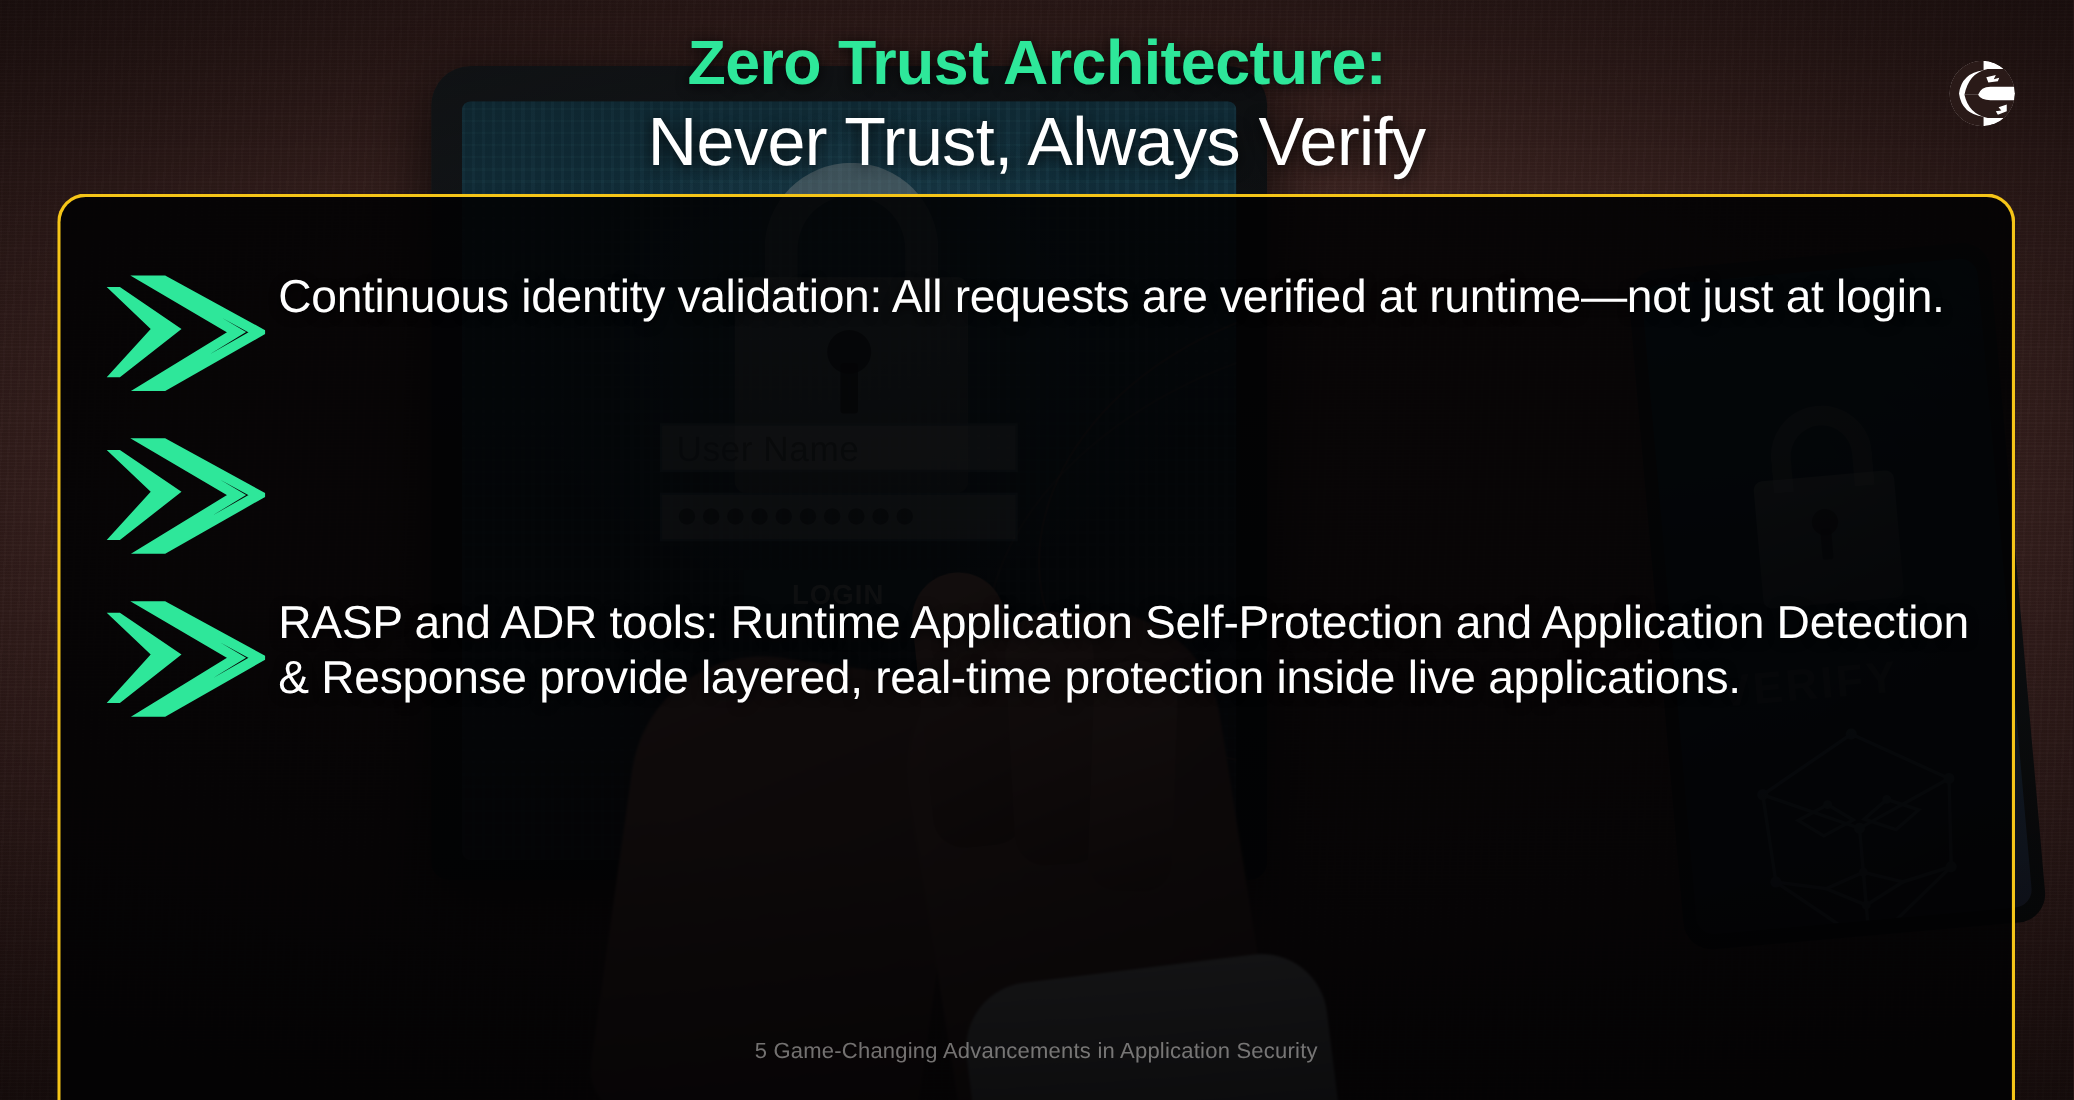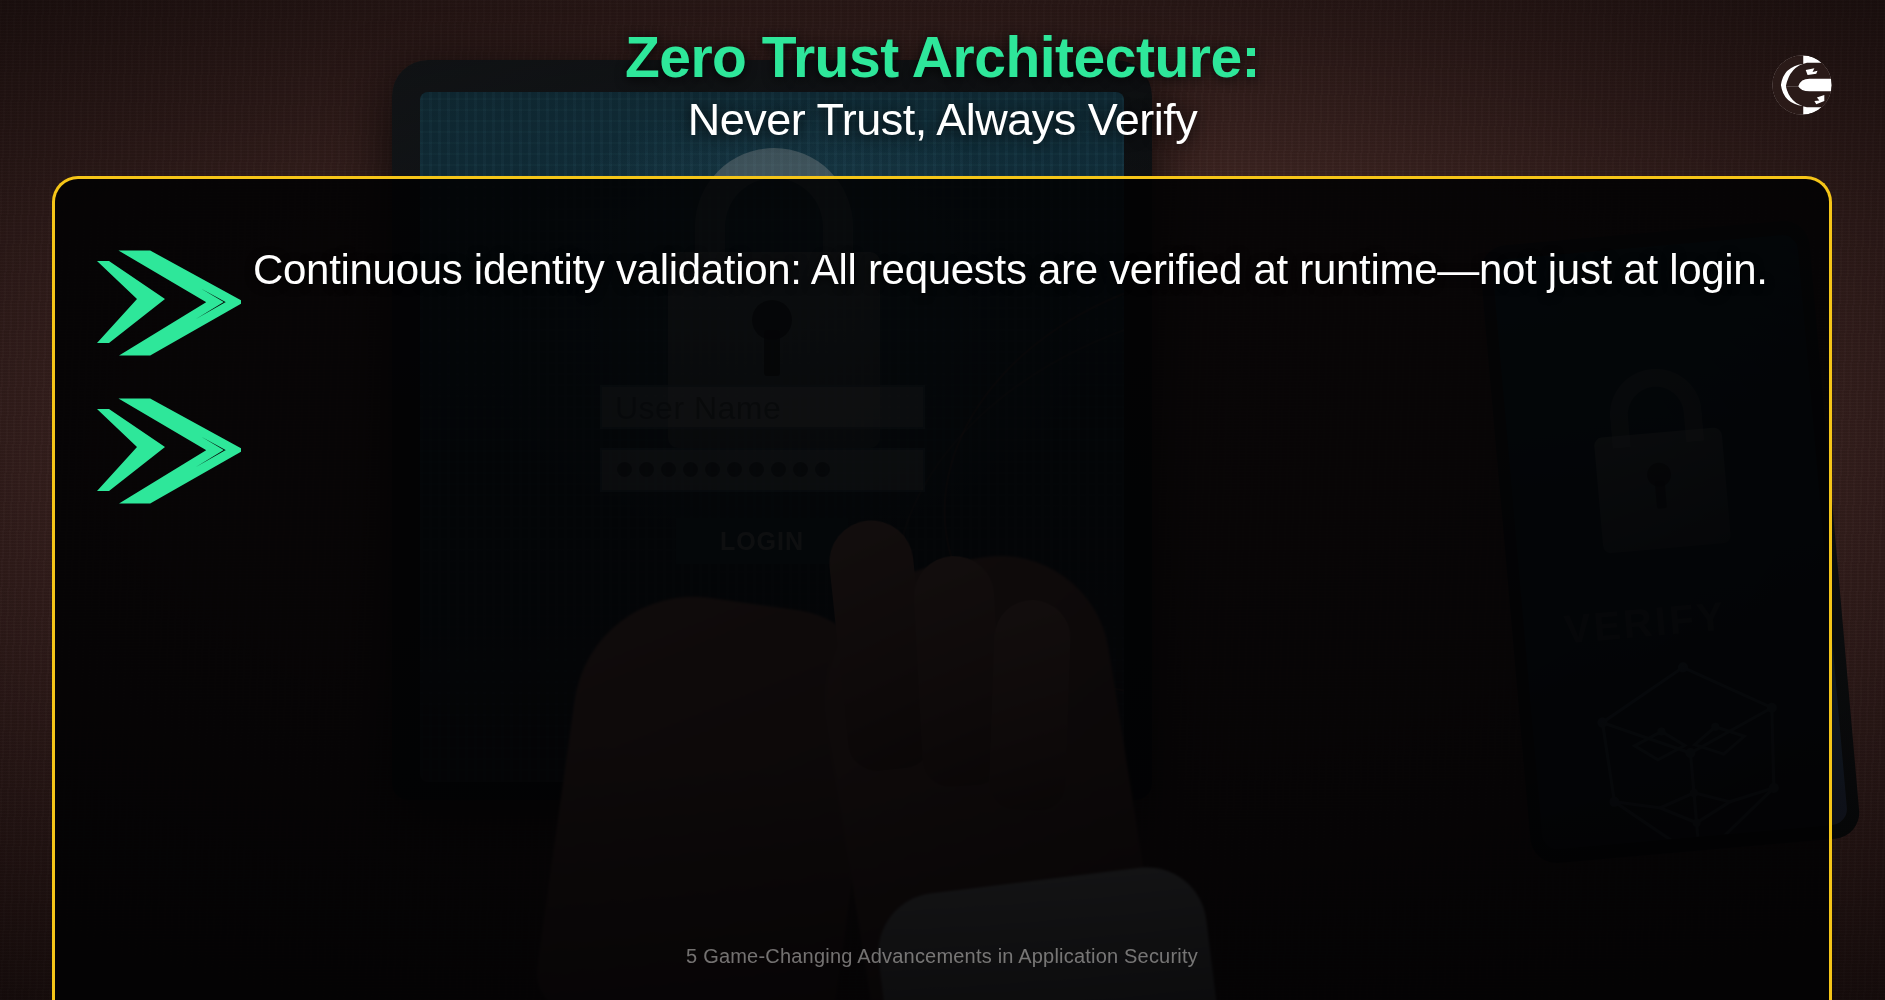--- a/index.html
+++ b/index.html
@@ -212,21 +212,21 @@
     text-align:center;
     font-size:57px; font-weight:bold;
     letter-spacing:-0.5px;
     color:#2ee79a;
     font-family:"Liberation Sans", sans-serif;
     text-shadow:0 2px 12px rgba(0,0,0,.8);
   }
   .title-sub {
     position:absolute; left:0; right:0; top:94px;
     text-align:center;
-    font-size:45px; font-weight:normal;
+    font-size:62px; font-weight:normal;
     letter-spacing:-0.5px;
     color:#ffffff;
     font-family:"Liberation Sans", sans-serif;
     text-shadow:0 2px 14px rgba(0,0,0,.85);
   }
 
   
   .logo {
     position:absolute; right:52px; top:54px;
     width:62px; height:62px;
@@ -398,20 +398,27 @@
           <div class="txt">Continuous identity validation: All requests are verified at runtime—not just at login.</div>
         </div>
 
         <div class="bullet">
           <svg class="arrow" viewBox="0 0 150 110">
             <path d="M6 14 L18 14 L74 52 L18 96 L6 96 L46 52 Z" fill="#2EE79A"></path>
             <path d="M44 8 L58 8 L144 55 L58 104 L44 104 L124 55 Z" fill="none" stroke="#2EE79A" stroke-width="9" stroke-linejoin="miter"></path>
           </svg>
         </div>
 
+        <div class="bullet">
+          <svg class="arrow" viewBox="0 0 150 110">
+            <path d="M6 14 L18 14 L74 52 L18 96 L6 96 L46 52 Z" fill="#2EE79A"></path>
+            <path d="M44 8 L58 8 L144 55 L58 104 L44 104 L124 55 Z" fill="none" stroke="#2EE79A" stroke-width="9" stroke-linejoin="miter"></path>
+          </svg>
+          <div class="txt">RASP and ADR tools: Runtime Application Self-Protection and Application Detection &amp; Response provide layered, real-time protection inside live applications.</div>
+        </div>
 
       </div>
 
       <div class="footer">5 Game-Changing Advancements in Application Security</div>
     </div>
   </div>
 
 </div>
 
 </body></html>

